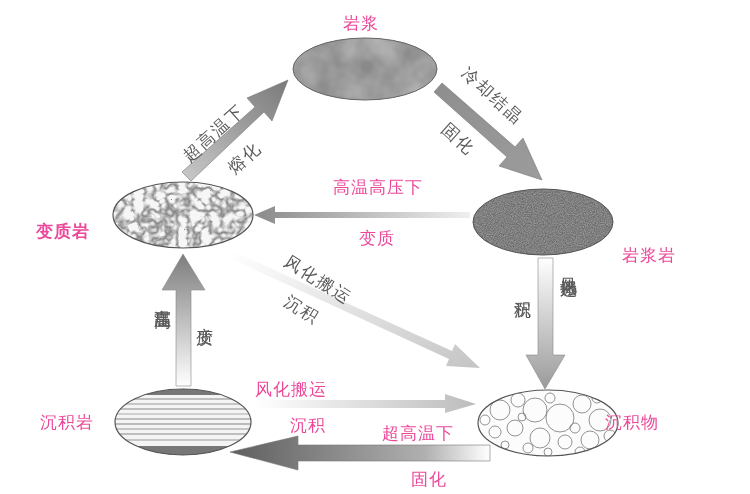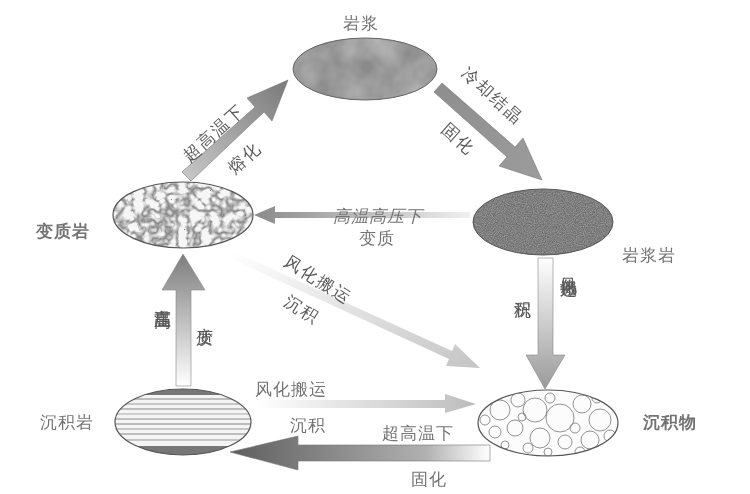--- a/index.html
+++ b/index.html
@@ -1,19 +1,19 @@
 <!DOCTYPE html>
 <html><head>
 <meta charset="utf-8">
 <style>
   html, body { margin:0; padding:0; background:#ffffff; }
   body { width:750px; height:494px; position:relative; overflow:hidden;
          font-family:"DejaVu Serif","Liberation Serif",serif; color:#555; }
   svg#diagram { position:absolute; left:0; top:0; }
-  .lbl { position:absolute; font-size:17px; color:#737373; white-space:nowrap; letter-spacing:1px; }
+  .lbl { position:absolute; font-size:17px; color:#ec4899; white-space:nowrap; letter-spacing:1px; }
   .vlbl { position:absolute; font-size:17px; color:#5a5a5a; writing-mode:vertical-rl; letter-spacing:1px; line-height:1; }
   .rot { position:absolute; font-size:17px; color:#5a5a5a; white-space:nowrap; letter-spacing:2px; transform-origin:left top; }
 </style>
 </head>
 <body>
 
 <svg id="diagram" width="750" height="494" viewBox="0 0 750 494">
   <defs>
 
     <filter id="mottle" x="0" y="0" width="100%" height="100%">
@@ -172,30 +172,30 @@
         <circle cx="580" cy="452" r="5"></circle>
         <circle cx="485" cy="420" r="5"></circle>
     </g>
     <ellipse cx="548" cy="423" rx="70" ry="33" fill="none" stroke="#555" stroke-width="1.2"></ellipse>
   </g>
 </svg>
 
 <div class="lbl" style="left:343px;top:12px;">岩浆</div>
 <div class="lbl" style="left:622px;top:209px;margin-top:35px;">岩浆岩</div>
 <div class="lbl" style="left:36px;top:220px;font-weight:bold;">变质岩</div>
-<div class="lbl" style="left:643px;top:411px;font-weight:bold;">沉积物</div>
+<div class="lbl" style="left:605px;top:411px;">沉积物</div>
 <div class="lbl" style="left:40px;top:411px;font-family:Liberation Serif, serif;">沉积岩</div>
 
 <div class="rot" style="left:178px;top:150px;transform:rotate(-42deg);">超高温下</div>
 <div class="rot" style="left:223px;top:162px;transform:rotate(-42deg);">熔化</div>
 
 <div class="rot" style="left:472px;top:62px;transform:rotate(42deg);">冷却结晶</div>
 <div class="rot" style="left:452px;top:118px;transform:rotate(42deg);">固化</div>
 
-<div class="lbl" style="left:333px;top:205px;font-style:italic;">高温高压下</div>
+<div class="lbl" style="left:333px;top:176px;">高温高压下</div>
 <div class="lbl" style="left:359px;top:227px;">变质</div>
 
 <div class="rot" style="left:292px;top:250px;transform:rotate(32deg);">风化搬运</div>
 <div class="rot" style="left:292px;top:290px;transform:rotate(32deg);">沉积</div>
 
 <div class="vlbl" style="left:560px;top:264px;">风化搬运</div>
 <div class="vlbl" style="left:514px;top:288px;">沉积</div>
 
 <div class="vlbl" style="left:154px;top:296px;">高温高压</div>
 <div class="vlbl" style="left:196px;top:314px;">变质</div>

